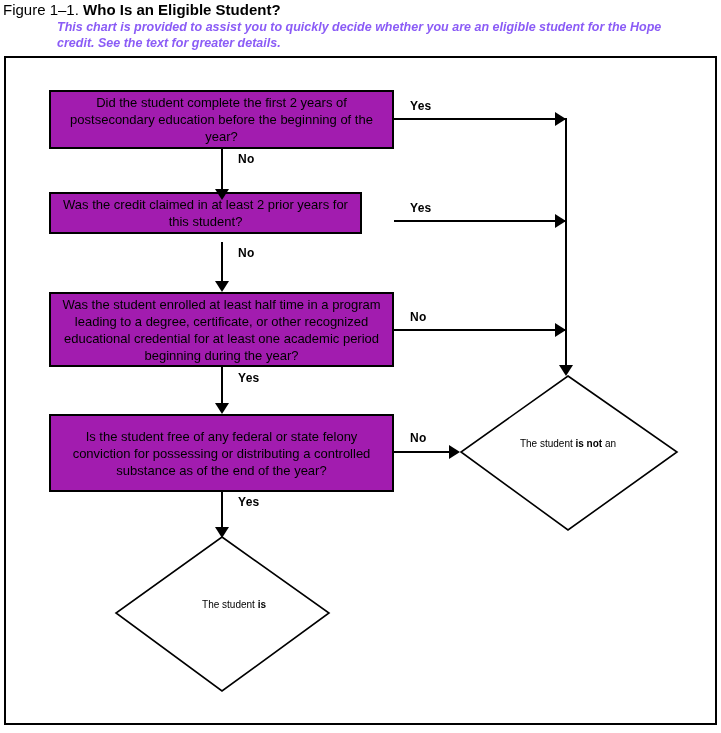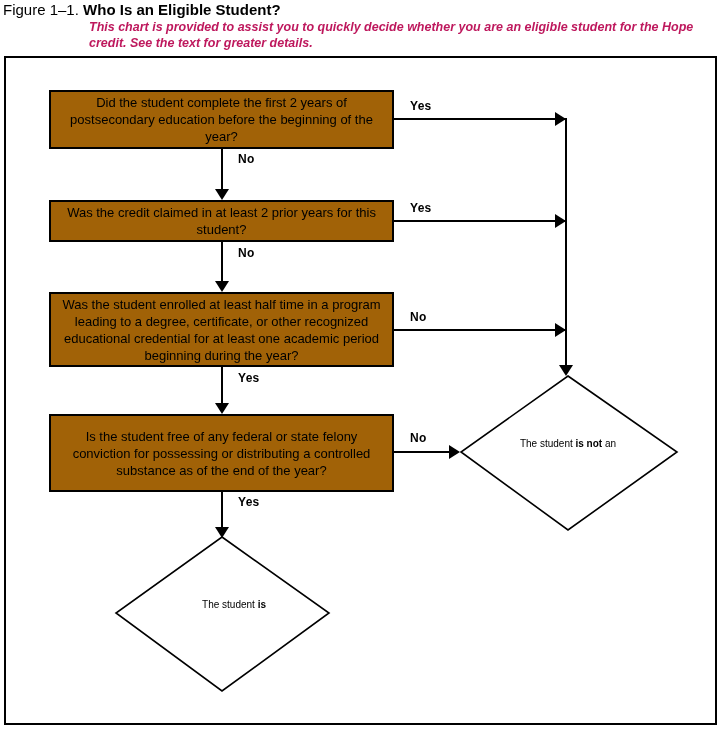--- a/index.html
+++ b/index.html
@@ -25,61 +25,61 @@
   }
   .cap-line1 {
     font-size: 15px;
     line-height: 18px;
     white-space: nowrap;
     color: #000;
   }
   .cap-figno { font-weight: normal; }
   .cap-title { font-weight: bold; }
   .cap-body {
-    margin-left: 86px;
+    margin-left: 54px;
     margin-top: 1px;
     font-size: 12.5px;
     line-height: 15.5px;
     font-style: italic;
     font-weight: bold;
-    color: #be185d;
+    color: #8b5cf6;
     width: 620px;
   }
 
   
   #frame {
     position: absolute;
     left: 4px;
     top: 56px;
     width: 713px;
     height: 669px;
     border: 2px solid #000;
     box-sizing: border-box;
     background: #fff;
   }
 
   
   .qbox {
     position: absolute;
     border: 2px solid #000;
     box-sizing: border-box;
-    background: #a16207;
+    background: #a21caf;
     display: flex;
     align-items: center;
     justify-content: center;
     text-align: center;
     font-size: 13px;
     line-height: 17px;
     color: #000;
     padding: 0 6px;
   }
   .qbox span { display: block; width: 100%; }
 
   #box1 { left: 49px; top: 90px;  width: 345px; height: 59px; }
-  #box2 { left: 49px; top: 200px; width: 345px; height: 42px; }
+  #box2 { left: 49px; top: 192px; width: 313px; height: 42px; }
   #box3 { left: 49px; top: 292px; width: 345px; height: 75px; }
   #box4 { left: 49px; top: 414px; width: 345px; height: 78px; }
 
   
   .diamond-svg { position: absolute; overflow: visible; }
   #diamond-not { left: 459px; top: 374px; }
   #diamond-yes { left: 114px; top: 535px; }
   .diamond-poly {
     fill: #ffffff;
     stroke: #000000;

